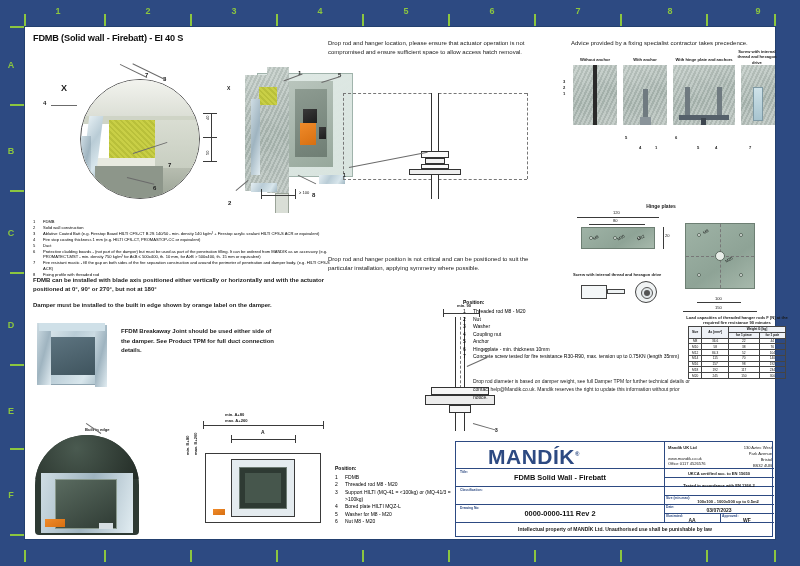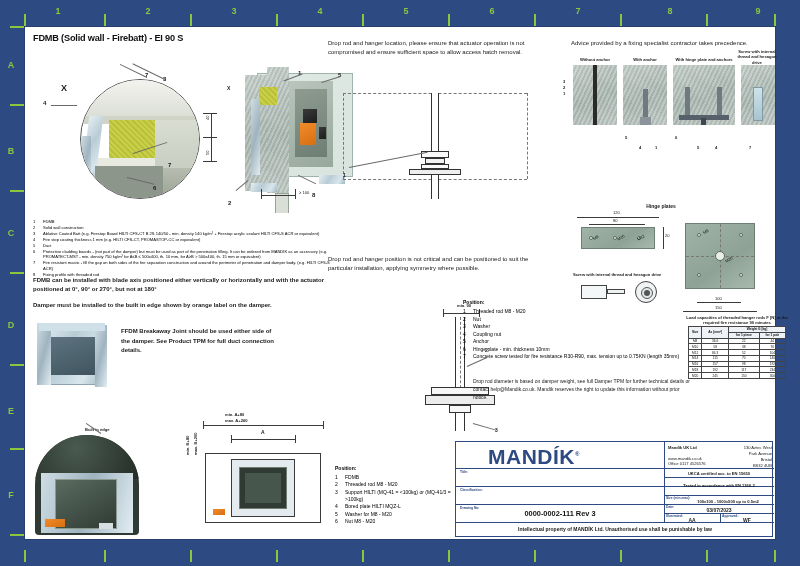--- a/index.html
+++ b/index.html
@@ -201,21 +201,21 @@
     <i class="tick tick-h" style="left:10px;top:272px;"></i>
     <i class="tick tick-h" style="left:10px;top:364px;"></i>
     <i class="tick tick-h" style="left:10px;top:448px;"></i>
     <i class="tick tick-h" style="left:10px;top:534px;"></i>
   </div>
 
   <div class="grid-right"></div>
 
   <div id="paper">
 
-    <div class="txt" id="main-title">FDMB (Solid wall - Firebatt) - EI 90 S</div>
+    <div class="txt" id="main-title">FDMB (Solid wall - Firebatt) - EI 40 S</div>
 
     <div class="txt" style="left:36px;top:56px;font-size:9px;font-weight:bold;">X</div>
 
     <div class="art circlephoto" style="left:55px;top:52px;width:120px;height:120px;">
       <div class="art" style="left:0;top:0;width:120px;height:36px;background:linear-gradient(180deg,#f2f3ee,#dcdfd6);"></div>
       <div class="art" style="left:0;top:36px;width:120px;height:8px;background:#cfd4c6;"></div>
       <div class="art mineral" style="left:28px;top:40px;width:46px;height:38px;"></div>
       <div class="art" style="left:0;top:78px;width:120px;height:10px;background:#e8eae0;"></div>
       <div class="art" style="left:74px;top:40px;width:46px;height:48px;background:linear-gradient(180deg,#d9ddd2,#c8cec1);"></div>
       <div class="art" style="left:0;top:88px;width:120px;height:32px;background:linear-gradient(180deg,#b7bdb0,#99a294);"></div>
@@ -618,25 +618,26 @@
 
       <div class="txt tiny b" style="left:212px;top:3px;">Mandik UK Ltd</div>
       <div class="txt tiny" style="left:212px;top:14px;">www.mandik.co.uk</div>
       <div class="txt tiny" style="left:212px;top:19px;">Office 0117 4526576</div>
       <div class="txt tiny" style="left:272px;top:3px;width:44px;text-align:right;">130 Aztec West</div>
       <div class="txt tiny" style="left:272px;top:9px;width:44px;text-align:right;">Park Avenue</div>
       <div class="txt tiny" style="left:272px;top:15px;width:44px;text-align:right;">Bristol</div>
       <div class="txt tiny" style="left:272px;top:21px;width:44px;text-align:right;">BS32 4UB</div>
 
       <div class="txt tb-label" style="left:4px;top:28px;">Title:</div>
+      <div class="txt tb-val" style="left:0;top:31px;width:208px;text-align:center;font-size:7.4px;">FDMB Solid Wall - Firebatt</div>
 
       <div class="txt tb-label" style="left:4px;top:46px;">Classification:</div>
 
       <div class="txt tb-label" style="left:4px;top:64px;">Drawing No:</div>
-      <div class="txt tb-val" style="left:0;top:67px;width:208px;text-align:center;font-size:7.4px;">0000-0002-111 Rev 3</div>
+      <div class="txt tb-val" style="left:0;top:67px;width:208px;text-align:center;font-size:7.4px;">0000-0000-111 Rev 2</div>
 
       <div class="txt tiny b" style="left:208px;top:29px;width:110px;text-align:center;">UKCA certified acc. to EN 15650</div>
       <div class="txt tiny b" style="left:208px;top:41px;width:110px;text-align:center;">Tested in accordance with EN 1366-2</div>
 
       <div class="txt tb-label" style="left:210px;top:54px;">Size (min-max):</div>
       <div class="txt tiny b" style="left:228px;top:57px;width:88px;text-align:center;">100x100 - 1000x500 up to 0.5m2</div>
 
       <div class="txt tb-label" style="left:210px;top:63px;">Date:</div>
       <div class="txt tiny b" style="left:208px;top:65px;width:110px;text-align:center;font-size:5px;">03/07/2023</div>
 

